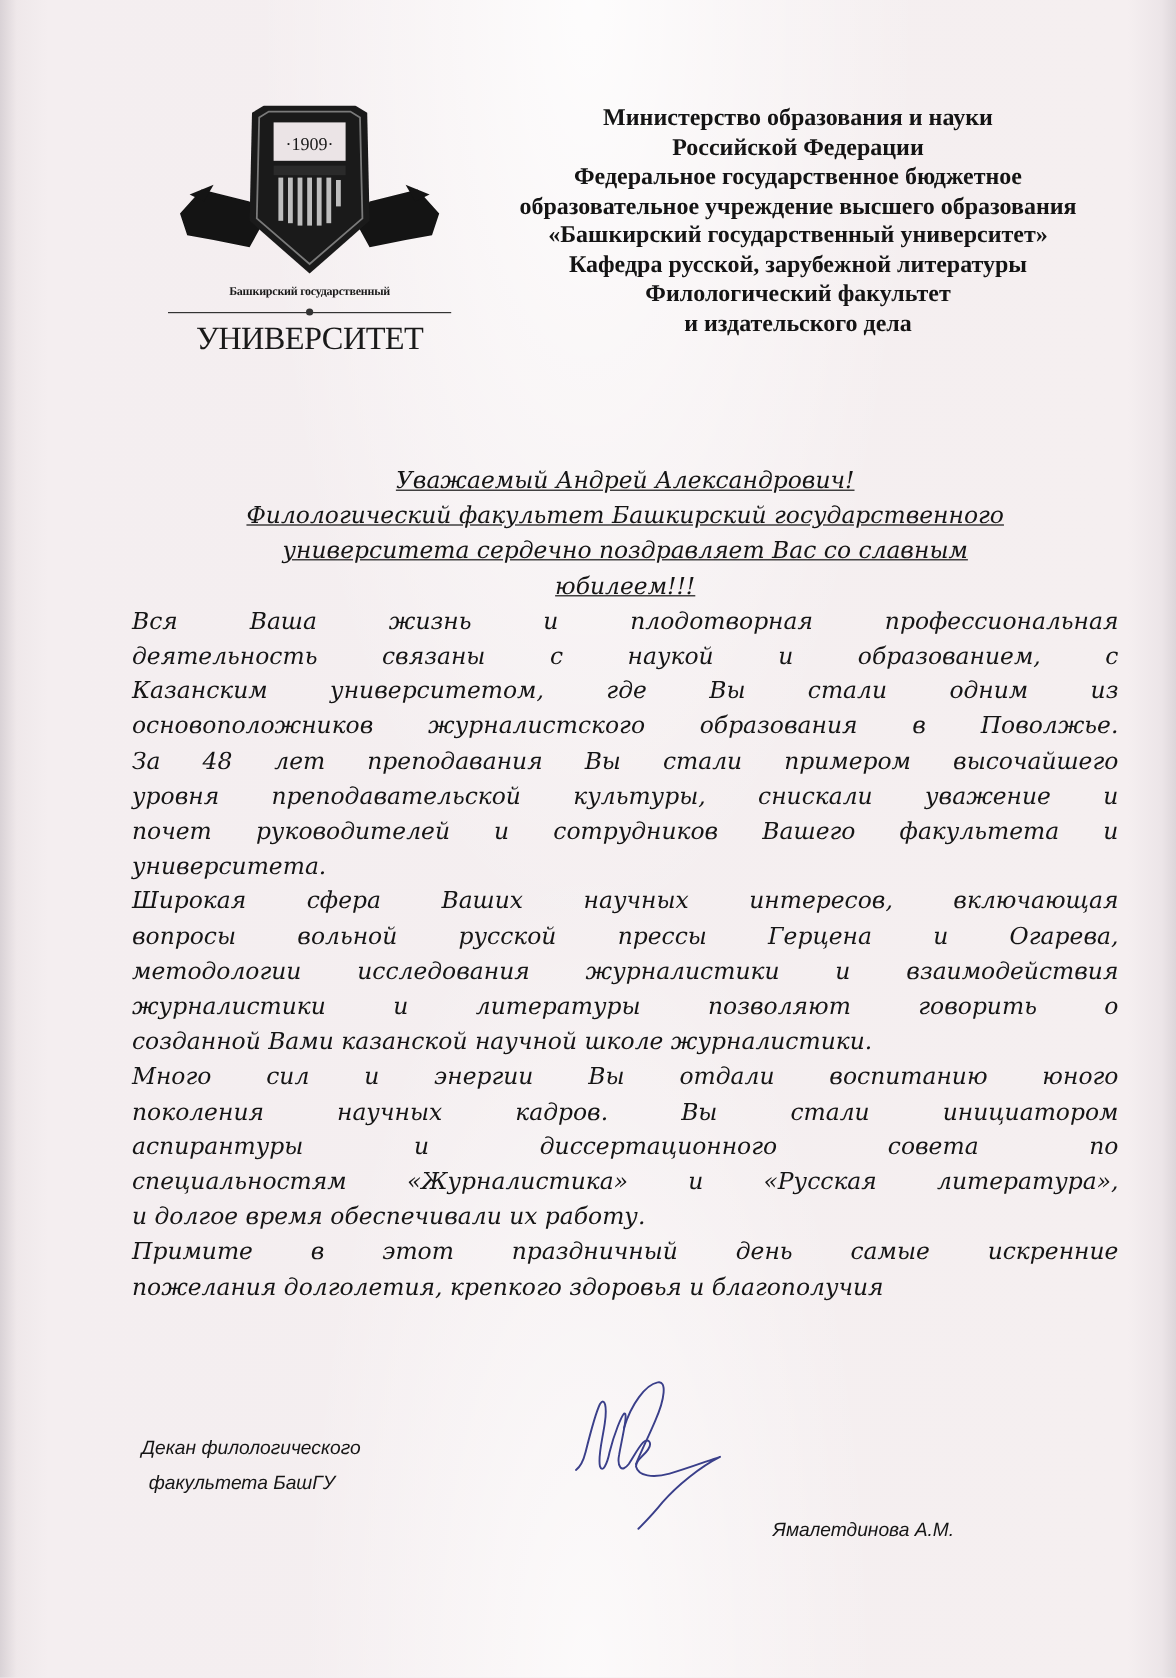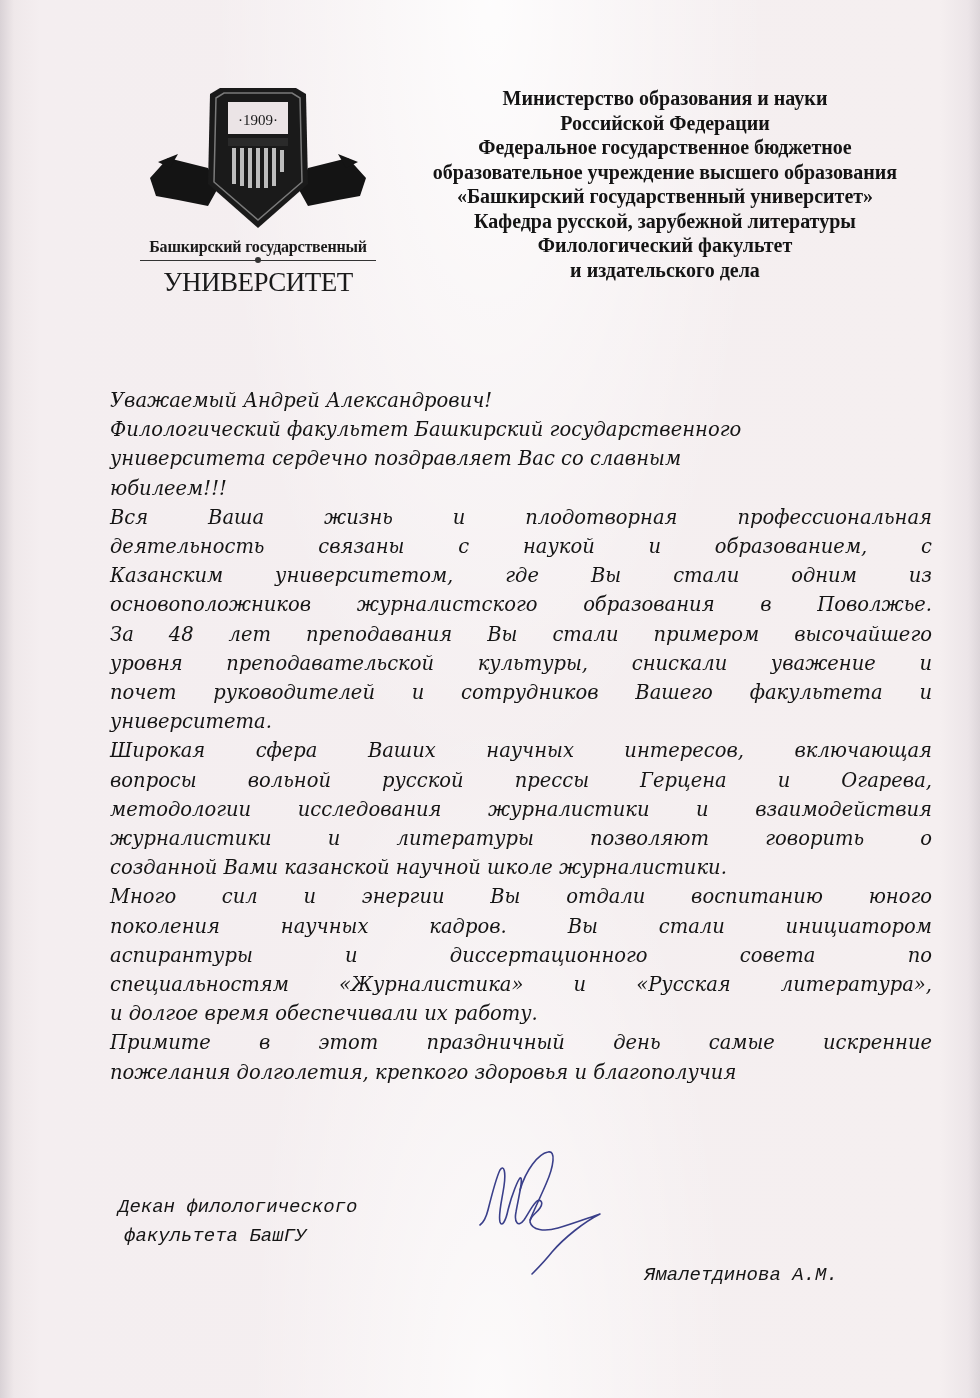--- a/index.html
+++ b/index.html
@@ -14,21 +14,21 @@
         radial-gradient(ellipse at 50% 0%, rgba(255,255,255,0.85) 0%, rgba(255,255,255,0) 40%),
         radial-gradient(ellipse at 50% 100%, rgba(255,255,255,0.7) 0%, rgba(255,255,255,0) 35%),
         linear-gradient(90deg, #d9d2d6 0px, #efe8ea 14px, #f4eef0 40px, #f5eff0 940px, #ece5e8 968px, #ddd6da 980px);
     }
     .logo {
       position: absolute; left: 138px; top: 88px; width: 240px; height: 220px;
     }
     .logo svg { position: absolute; left: 10px; top: 0; }
     .logo-sub {
       position: absolute; left: 0; top: 150px; width: 240px; text-align: center;
-      font-family: "Liberation Serif", serif; font-weight: bold; font-size: 16px;
+      font-family: "Liberation Serif", serif; font-weight: bold; font-size: 10px;
       color: #1a1a1a; letter-spacing: -0.2px;
     }
     .logo-rule {
       position: absolute; left: 2px; top: 172px; width: 236px; height: 0;
       border-top: 1.5px solid #333;
     }
     .logo-dot {
       position: absolute; left: 117px; top: 169px; width: 6px; height: 6px; border-radius: 50%;
       background: #333;
     }
@@ -42,29 +42,29 @@
       text-align: center;
       font-family: "Liberation Serif", serif; font-weight: bold;
       font-size: 20px; line-height: 24.5px; color: #141414;
     }
     .header div { white-space: nowrap; }
     .letter {
       position: absolute; left: 110px; top: 386px; width: 822px;
       font-family: "DejaVu Serif", serif; font-style: italic;
       color: #151515; font-size: 19.5px; line-height: 29.2px;
     }
-    .greeting { text-align: left; }
+    .greeting { text-align: center; text-decoration: underline; }
     .greeting div { white-space: nowrap; }
     .para { text-align: justify; text-align-last: left; }
     .line { display: block; text-align: justify; text-align-last: justify; white-space: nowrap; }
     .line.last { text-align-last: left; }
     .sig {
       position: absolute; top: 1193px;
-      font-family: Liberation Mono, monospace; font-style: italic;
-      font-size: 19px; line-height: 29px; color: #151515;
+      font-family: Liberation Sans, sans-serif; font-style: italic;
+      font-size: 16px; line-height: 29px; color: #151515;
     }
     .sig-left { left: 118px; }
     .sig-right { left: 644px; top: 1222px; margin-top: 39px; }
     .signature { position: absolute; left: 474px; top: 1150px; }
   </style>
 </head>
 <body>
 
 <div class="page">
 

